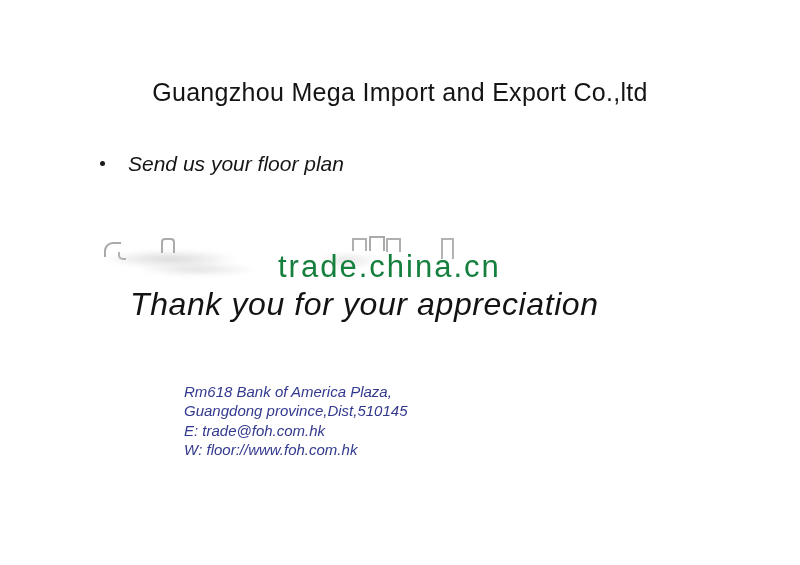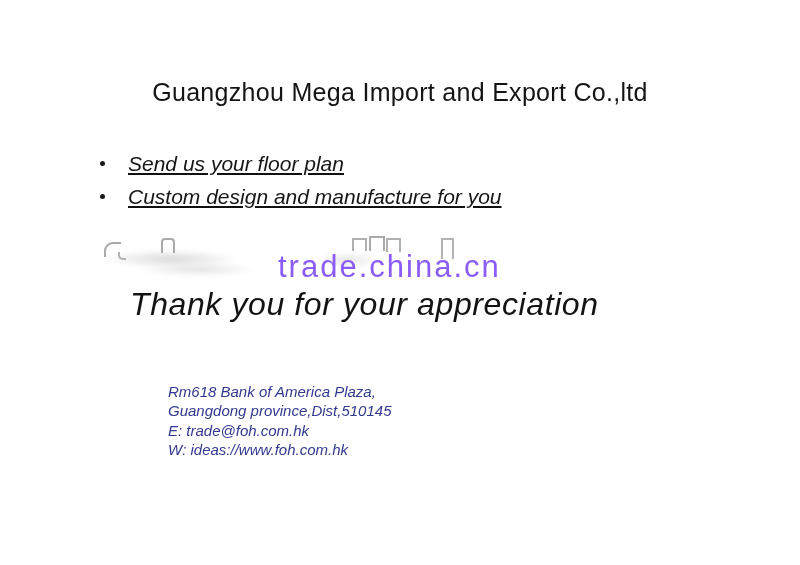--- a/index.html
+++ b/index.html
@@ -29,21 +29,20 @@
     letter-spacing: 0.3px;
     color: #141414;
     white-space: pre;
   }
 
   
   .bullets {
     position: absolute;
     left: 100px;
     top: 147px;
-    text-decoration: underline;
   }
   .bullet-row {
     display: flex;
     align-items: flex-start;
     height: 33px;
   }
   .bullet-dot {
     width: 5px;
     height: 5px;
     border-radius: 50%;
@@ -102,21 +101,21 @@
   .s2 { left: 138px; top: 263px; width: 120px; height: 13px; opacity: .8; }
   .s3 { left: 316px; top: 252px; width: 62px;  height: 17px; opacity: .7; }
 
   
   .watermark {
     position: absolute;
     left: 278px;
     top: 249px;
     font-size: 31px;
     letter-spacing: 2px;
-    color: #8b5cf6;
+    color: #15803d;
     white-space: pre;
   }
 
   
   .thankyou {
     position: absolute;
     left: 130px;
     top: 286px;
     font-style: italic;
     font-size: 32px;
@@ -130,37 +129,34 @@
     position: absolute;
     left: 168px;
     top: 382px;
     font-style: italic;
     font-size: 15px;
     line-height: 19.4px;
     color: #32398e;
   }
   .contact-line {
     white-space: pre;
+    margin-left: 16px;
   }
 </style>
 </head>
 <body>
 
 <div class="slide">
 
   <div class="title">Guangzhou Mega Import and Export Co.,ltd</div>
 
   <div class="bullets">
     <div class="bullet-row">
       <span class="bullet-dot"></span>
       <span class="bullet-text">Send us your floor plan</span>
-    </div>
-    <div class="bullet-row">
-      <span class="bullet-dot"></span>
-      <span class="bullet-text">Custom design and manufacture for you</span>
     </div>
   </div>
 
   <div class="remnant r-curl"></div>
   <div class="remnant r-curl-tail"></div>
   <div class="remnant r-arch"></div>
   <div class="remnant r-sq1"></div>
   <div class="remnant r-sq2"></div>
   <div class="remnant r-sq3"></div>
   <div class="remnant r-stem"></div>
@@ -169,16 +165,16 @@
   <div class="smudge s3"></div>
 
   <div class="watermark">trade.china.cn</div>
 
   <div class="thankyou">Thank you for your appreciation</div>
 
   <div class="contact">
     <div class="contact-line">Rm618 Bank of America Plaza,</div>
     <div class="contact-line">Guangdong province,Dist,510145</div>
     <div class="contact-line">E: trade@foh.com.hk</div>
-    <div class="contact-line">W: ideas://www.foh.com.hk</div>
+    <div class="contact-line">W: floor://www.foh.com.hk</div>
   </div>
 
 </div>
 
 </body></html>

